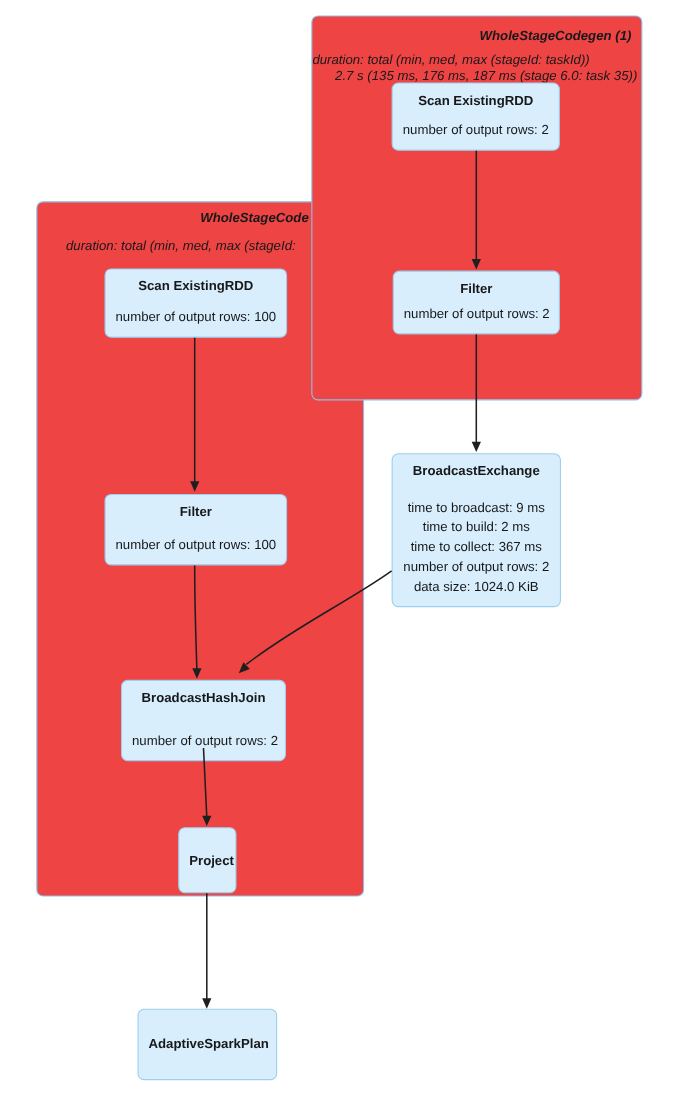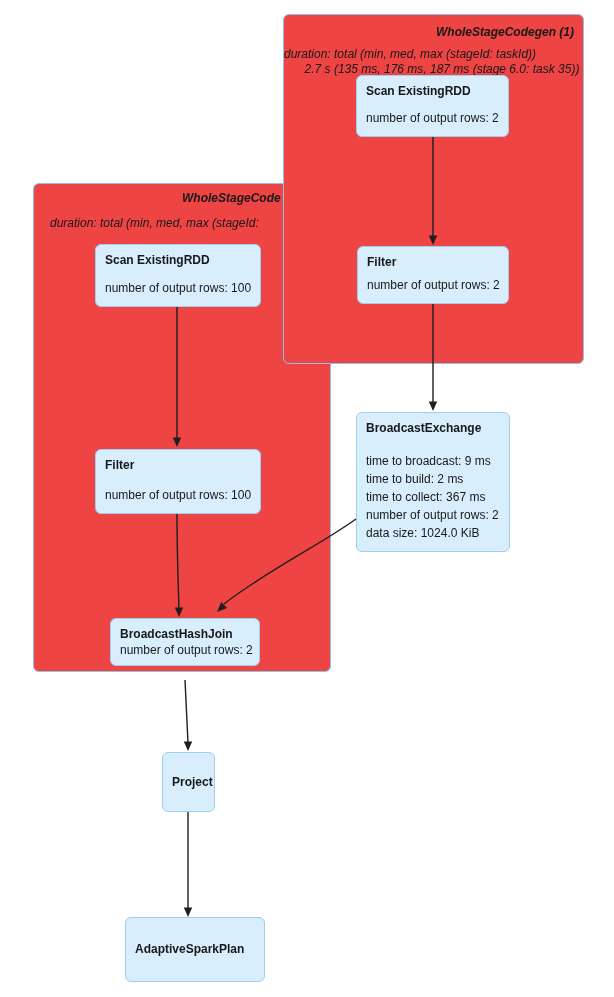--- a/index.html
+++ b/index.html
@@ -17,65 +17,66 @@
     color: #17181a;
   }
   .cluster {
     position: absolute;
     background: #ef4444;
     border: 1px solid #8AC2E9;
     border-radius: 6px;
     box-sizing: border-box;
     font-style: italic;
   }
-  #cluster-wsc2 { left: 33px;  top: 183px; width: 298px; height: 489px; z-index: 1; }
+  #cluster-wsc2 { left: 33px;  top: 183px; width: 298px; height: 632px; z-index: 1; }
   #cluster-wsc1 { left: 283px; top: 14px;  width: 301px; height: 350px; z-index: 2; }
   .cluster-title {
     position: absolute;
     font-size: 12px;
     font-weight: 700;
     white-space: nowrap;
   }
   #cluster-wsc1 .cluster-title { top: 10px; right: 9px; }
   #cluster-wsc2 .cluster-title { top: 7px;  left: 148px; }
   .cluster-duration {
     position: absolute;
     font-size: 12px;
     line-height: 15px;
     white-space: nowrap;
   }
   #cluster-wsc1 .duration-l1 { top: 32px; left: 0; right: 0; text-align: left; }
   #cluster-wsc1 .duration-l2 { top: 47px; left: 17px; right: 0; text-align: center; }
-  #cluster-wsc2 .duration-l1 { top: 32px; left: 16px; }
+  #cluster-wsc2 .duration-l1 { top: 32px; left: 26px; }
   #cluster-wsc2 .duration-l2 { top: 47px; left: 12px; }
   .node {
     position: absolute;
     background: #D8EEFC;
     border: 1px solid #9CCFF0;
     border-radius: 6px;
     box-sizing: border-box;
     display: flex;
     flex-direction: column;
     justify-content: space-between;
     padding: 8px 9px 9px 9px;
     font-size: 12px;
     z-index: 3;
+    text-align: center;
   }
   .node.center { justify-content: center; }
   .node-title { font-weight: 700; white-space: nowrap; }
   .node-metrics { white-space: nowrap; }
   .node-metrics div { line-height: 18px; }
   #node-scan1   { left: 356px; top: 75px;  width: 153px; height: 62px; }
   #node-filter1 { left: 357px; top: 246px; width: 152px; height: 58px; }
   #node-bexch   { left: 356px; top: 412px; width: 154px; height: 140px; }
   #node-scan2   { left: 95px;  top: 244px; width: 166px; height: 63px; }
   #node-filter2 { left: 95px;  top: 449px; width: 166px; height: 65px; }
-  #node-bhj     { left: 110px; top: 618px; width: 150px; height: 48px; }
+  #node-bhj     { left: 110px; top: 618px; width: 150px; height: 74px; }
   #node-project { left: 162px; top: 752px; width: 53px;  height: 60px; }
-  #node-asp     { left: 125px; top: 917px; width: 140px; height: 65px; }
+  #node-asp     { left: 125px; top: 917px; width: 127px; height: 65px; }
   #edges-layer {
     position: absolute;
     left: 0; top: 0;
     z-index: 5;
     pointer-events: none;
   }
 </style>
 </head>
 <body>
 

